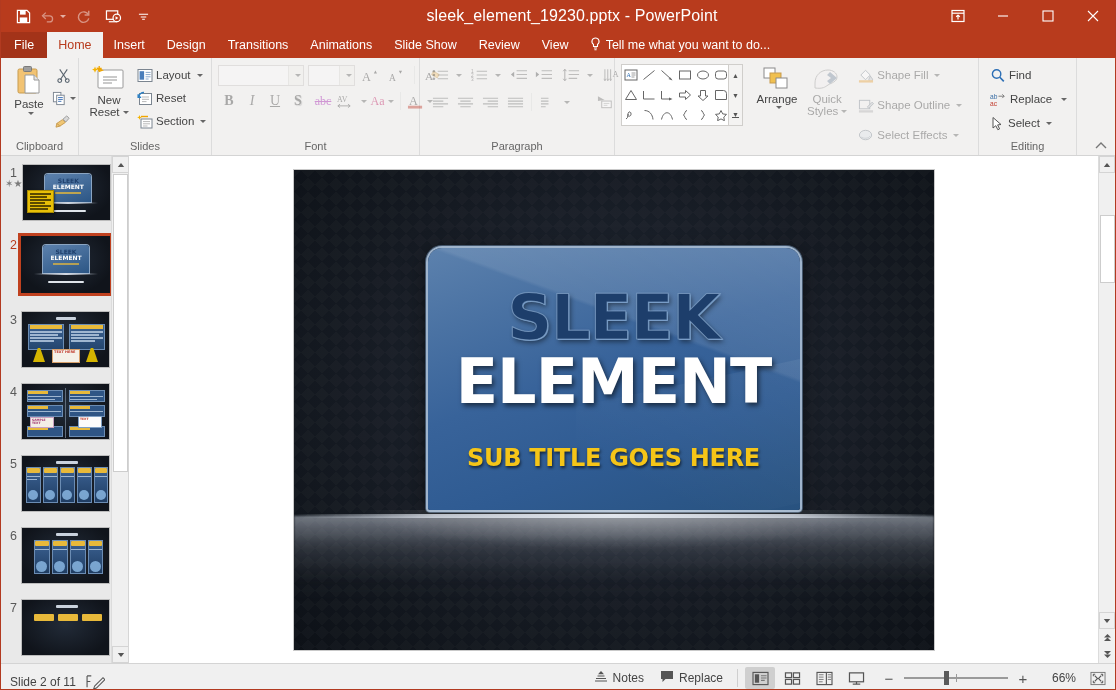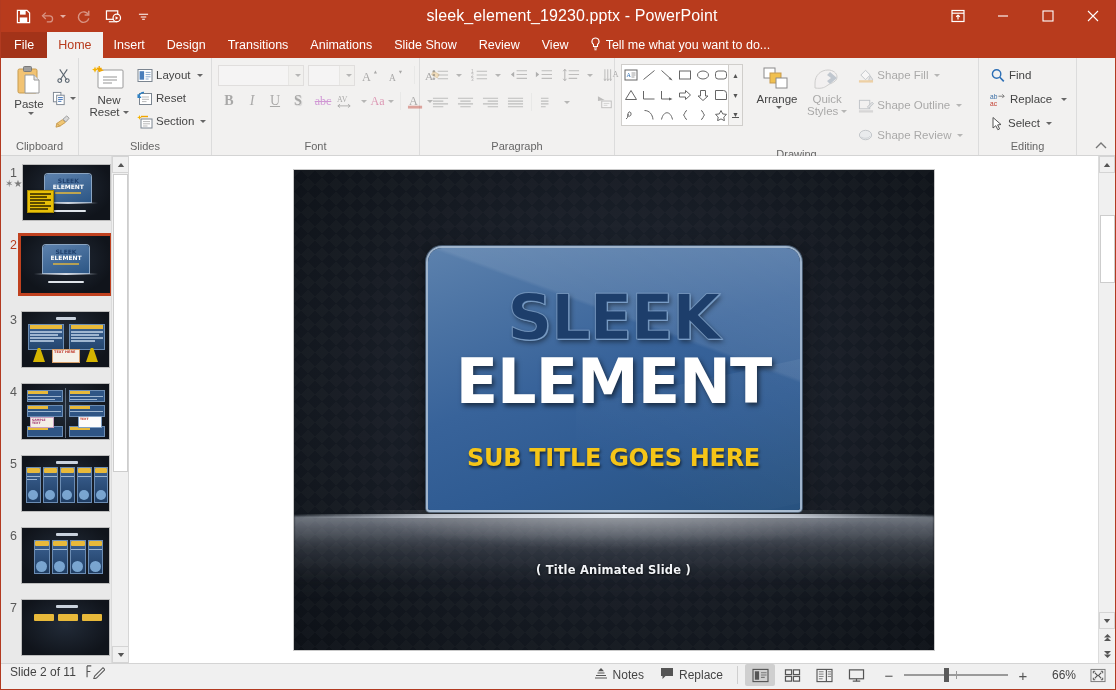--- a/index.html
+++ b/index.html
@@ -158,21 +158,21 @@
              flex:0 0 17px; display:flex; flex-direction:column; }
   .rs-arrow { height:17px; background:#f0f0f0; display:flex; align-items:center;
               justify-content:center; cursor:pointer; border:1px solid #d4d4d4; }
   .rs-track { flex:1; position:relative; }
   .rs-thumb { position:absolute; left:1px; width:15px; top:42px; height:68px; background:#fff;
               border:1px solid #cdcdcd; cursor:pointer; }
   .rs-small { height:17px; display:flex; align-items:center; justify-content:center; cursor:pointer; }
 
   
   .status { flex:0 0 26px; height:26px; background:#f0f0f0; border-top:1px solid #d4d4d4;
-            display:flex; align-items:flex-start; font-size:12px; color:#444; }
+            display:flex; align-items:flex-end; font-size:12px; color:#444; }
   .st-left { padding-left:9px; display:flex; align-items:center; gap:10px; }
   .st-item { display:flex; align-items:center; gap:5px; padding:2px 7px; cursor:pointer; border-radius:2px; }
   .st-right { margin-left:auto; display:flex; align-items:center; padding-right:6px; gap:2px; }
   .viewbtn { width:30px; height:22px; display:flex; align-items:center; justify-content:center;
              cursor:pointer; border-radius:2px; }
   .viewbtn.act { background:#cfcfcf; }
   .zoomctl { display:flex; align-items:center; gap:7px; margin-left:8px; }
   .zmbtn { width:16px; height:18px; display:flex; align-items:center; justify-content:center;
            cursor:pointer; font-size:15px; color:#555; }
   .ztrack { width:104px; height:16px; position:relative; cursor:pointer; }
@@ -669,26 +669,25 @@
                 <rect x="1" y="12.5" width="15" height="2.5" fill="#b3b3b3"></rect>
               </svg>
             <span>Shape Outline</span>
               <span class="caretdown"></span>
           </div>
           <div class="smallbtn disabled">
             <svg width="16" height="15" viewBox="0 0 17 15">
                 <ellipse cx="8" cy="7" rx="6.5" ry="5" fill="#dfe4ea" stroke="#7b8590"></ellipse>
                 <path d="M3 9c3 2 8 2 10-1" fill="none" stroke="#9aa4b0"></path>
               </svg>
-            <span>Shape Review</span>
+            <span>Select Effects</span>
               <span class="caretdown"></span>
           </div>
         </div>
       </div>
-      <div class="rglabel">Drawing</div>
     </div>
 
     <div class="rgroup" style="width:98px">
       <div class="rgbody" style="flex-direction:column;padding:6px 6px 0 8px;gap:2px">
         <div class="smallbtn">
           <svg width="16" height="15" viewBox="0 0 16 15">
               <circle cx="6.6" cy="6" r="4.2" fill="none" stroke="#2d6fb5" stroke-width="1.4"></circle>
               <path d="M9.8 9.2l4 4.2" stroke="#2d6fb5" stroke-width="1.6"></path>
             </svg>
           <span>Find</span>
@@ -906,21 +905,20 @@
           <div class="panel-sheen"></div>
           <div class="panel-sheen2"></div>
           <div class="txt1">SLEEK</div>
           <div class="txt2">ELEMENT</div>
           <div class="txt3">SUB TITLE GOES HERE</div>
         </div>
 
         <div class="stand"></div>
         <div class="glow"></div>
         <div class="glow2"></div>
-        <div class="caption">( Title Animated Slide )</div>
       </div>
     </div>
 
     <div class="rscroll">
       <div class="rs-arrow">
         <svg width="8" height="6" viewBox="0 0 8 6">
             <path d="M4 1l3.2 4H.8z" fill="#555"></path>
           </svg>
       </div>
       <div class="rs-track">

